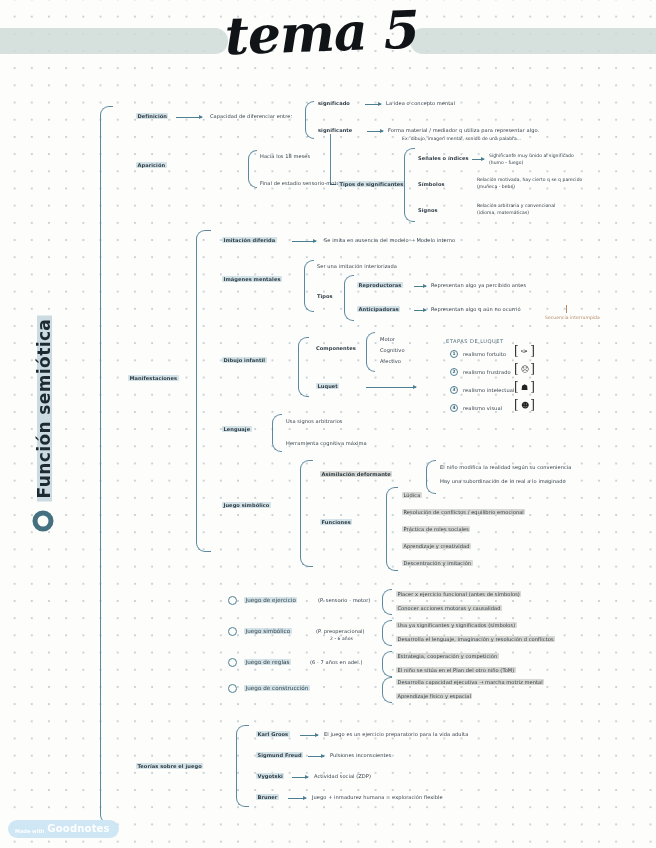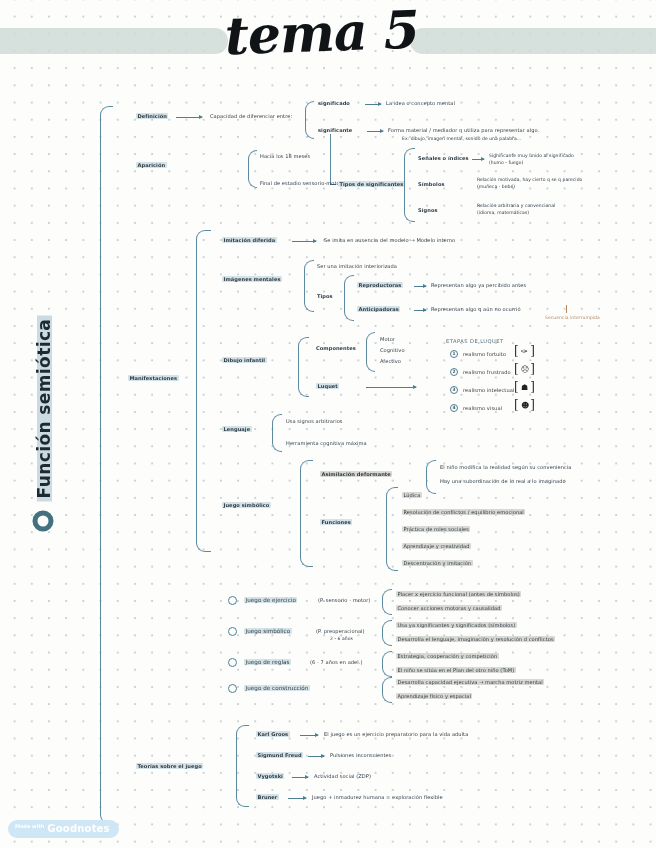--- a/index.html
+++ b/index.html
@@ -102,21 +102,21 @@
     font-family:"DejaVu Serif", serif;
   }
   .doodle{
     position:absolute;font-size:8px;line-height:9px;color:#222;
   }
 
   
   .wm{
     position:absolute;left:8px;top:820px;
     background:#cfe7f5;border-radius:9px;
-    padding:3px 9px 4px 7px;display:flex;align-items:flex-start;gap:3px;
+    padding:3px 9px 4px 7px;display:flex;align-items:flex-end;gap:3px;
   }
   .wm-made{font-size:5px;color:#ffffff;font-weight:600;}
   .wm-brand{font-size:10px;color:#ffffff;font-weight:700;letter-spacing:.2px;}
 </style>
 </head>
 <body>
 
 <div id="page"></div>
 
 <div class="layer">

